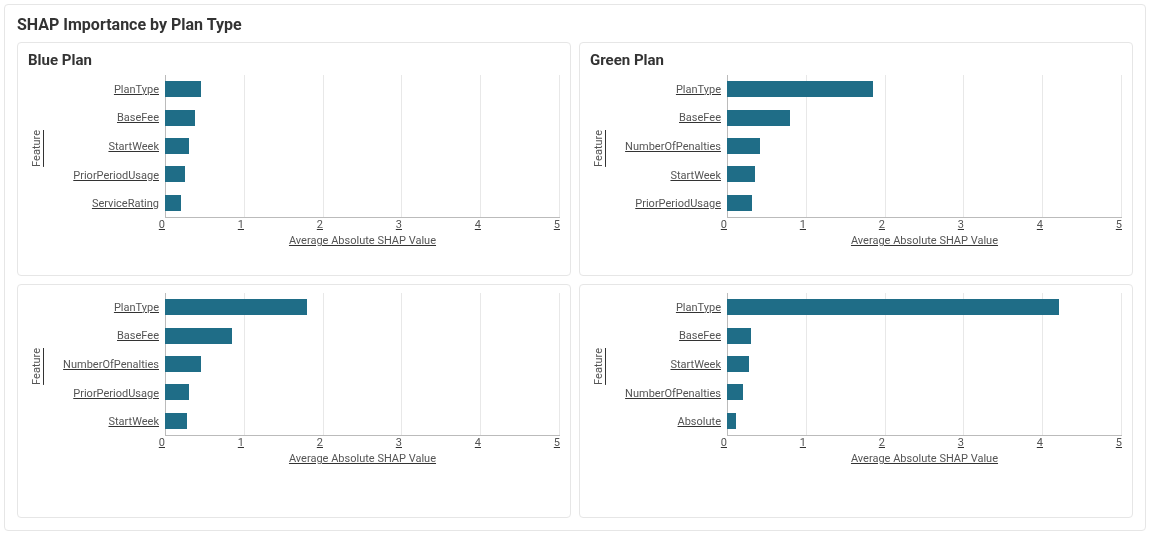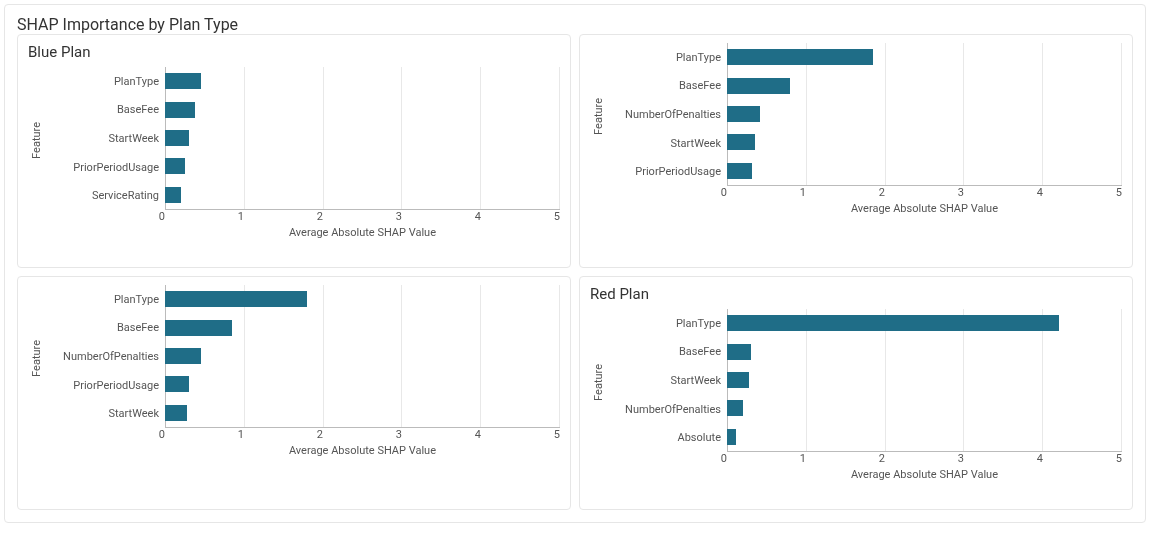--- a/index.html
+++ b/index.html
@@ -10,45 +10,47 @@
     color: #333;
     width: 1150px;
   }
   .outer-panel {
     border: 1px solid #e6e6e6;
     border-radius: 4px;
     padding: 10px 12px 12px 12px;
   }
   .main-title {
     font-size: 16px;
-    font-weight: 400;
+    font-weight: 700;
     color: #333;
+    margin-bottom: 8px;
   }
   .grid {
     display: grid;
     grid-template-columns: 1fr 1fr;
     gap: 8px;
   }
   .panel {
     border: 1px solid #e6e6e6;
     border-radius: 4px;
     padding: 8px 10px 6px 10px;
     height: 234px;
     position: relative;
   }
   .panel-title {
     font-size: 15px;
-    font-weight: 400;
+    font-weight: 700;
     color: #333;
     margin-bottom: 6px;
   }
   .chart-body {
     display: flex;
     align-items: stretch;
     height: 175px;
+    text-decoration: underline;
   }
   .ylabel {
     writing-mode: vertical-rl;
     transform: rotate(180deg);
     font-size: 11px;
     color: #555;
     text-align: center;
     padding: 0 2px;
     align-self: center;
     margin-bottom: 28px;
@@ -191,20 +193,21 @@
                 <div class="tick">
                   <span>5</span>
                 </div>
               </div>
               <div class="xlabel">Average Absolute SHAP Value</div>
             </div>
           </div>
         </div>
       </div>
       <div class="panel">
+        <div class="panel-title">Green Plan</div>
         <div class="chart-body">
           <div class="ylabel">Feature</div>
           <div class="plot">
             <div class="plot-area">
               <div class="cat-labels">
                 <div class="cat-label">PlanType</div>
                 <div class="cat-label">BaseFee</div>
                 <div class="cat-label">NumberOfPenalties</div>
                 <div class="cat-label">StartWeek</div>
                 <div class="cat-label">PriorPeriodUsage</div>
@@ -303,21 +306,20 @@
                 <div class="tick">
                   <span>5</span>
                 </div>
               </div>
               <div class="xlabel">Average Absolute SHAP Value</div>
             </div>
           </div>
         </div>
       </div>
       <div class="panel">
-        <div class="panel-title">Red Plan</div>
         <div class="chart-body">
           <div class="ylabel">Feature</div>
           <div class="plot">
             <div class="plot-area">
               <div class="cat-labels">
                 <div class="cat-label">PlanType</div>
                 <div class="cat-label">BaseFee</div>
                 <div class="cat-label">StartWeek</div>
                 <div class="cat-label">NumberOfPenalties</div>
                 <div class="cat-label">Absolute</div>

